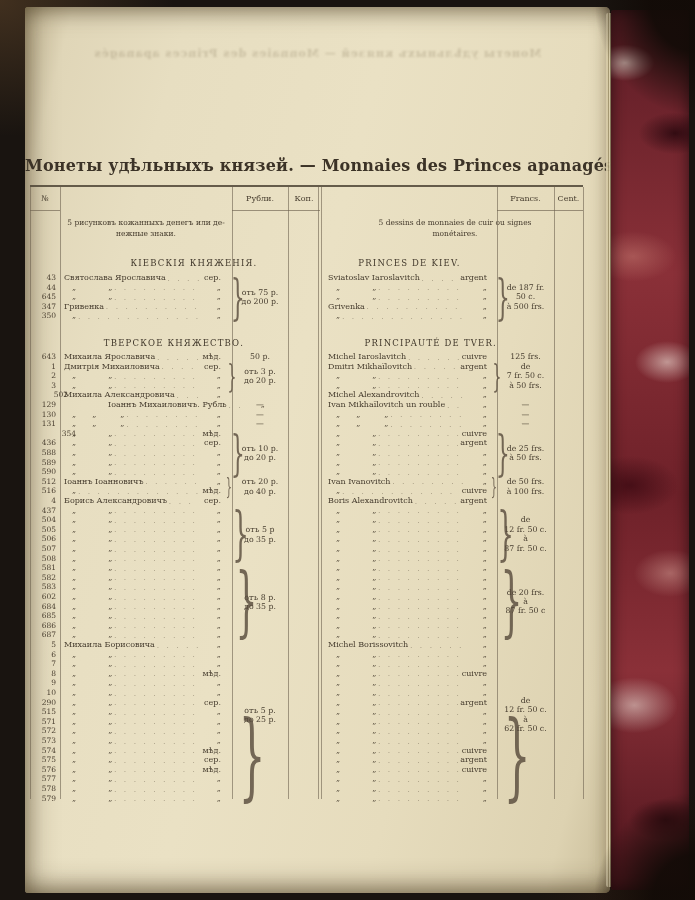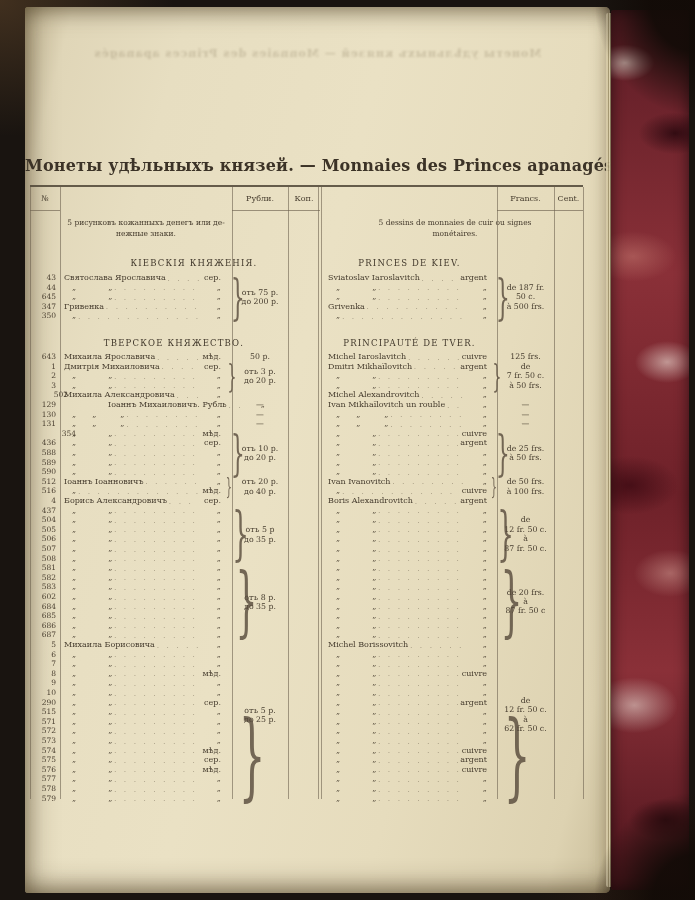--- a/index.html
+++ b/index.html
@@ -166,21 +166,21 @@
             <span class="mat">„</span>
           </div>
           <div class="val" style="position: absolute; left: 202px; top: 110px; width: 56px; transform: translateY(-50%);">отъ 75 р.
 до 200 р.</div>
           <div class="brace" style="position: absolute; left: 192px; top: 84px; height: 52px; font-size: 49.4px; line-height: 52px; transform: scaleX(0.45);">}</div>
           <div class="val" style="position: absolute; left: 467px; top: 110px; width: 57px; transform: translateY(-50%);">de 187 fr.
 50 c.
 à 500 frs.</div>
           <div class="brace" style="position: absolute; left: 457px; top: 84px; height: 52px; font-size: 49.4px; line-height: 52px; transform: scaleX(0.45);">}</div>
           <div class="sech" style="position: absolute; left: 30px; top: 151px; width: 172px; margin-left: 28px;">ТВЕРСКОЕ КНЯЖЕСТВО.</div>
-          <div class="sech" style="position: absolute; left: 292px; top: 151px; width: 175px;">PRINCIPAUTÉ DE TVER.</div>
+          <div class="sech" style="position: absolute; left: 292px; top: 151px; width: 175px; text-align: right;">PRINCIPAUTÉ DE TVER.</div>
           <div class="num" style="position: absolute; left: 0px; top: 165px; width: 26px;">643</div>
           <div class="cell" style="position: absolute; left: 34px; top: 165px; width: 157px;">
             <span class="nm">Михаила Ярославича</span>
             <span class="dots">. . . . . . . . . . . . . . . . . . . . . . . . . . . . . . . . . . . . . . . . . . . . . . . . . . . . . . . . . . . . </span>
             <span class="mat">мѣд.</span>
           </div>
           <div class="cell" style="position: absolute; left: 298px; top: 165px; width: 159px;">
             <span class="nm">Michel Iaroslavitch</span>
             <span class="dots">. . . . . . . . . . . . . . . . . . . . . . . . . . . . . . . . . . . . . . . . . . . . . . . . . . . . . . . . . . . . </span>
             <span class="mat">cuivre</span>

